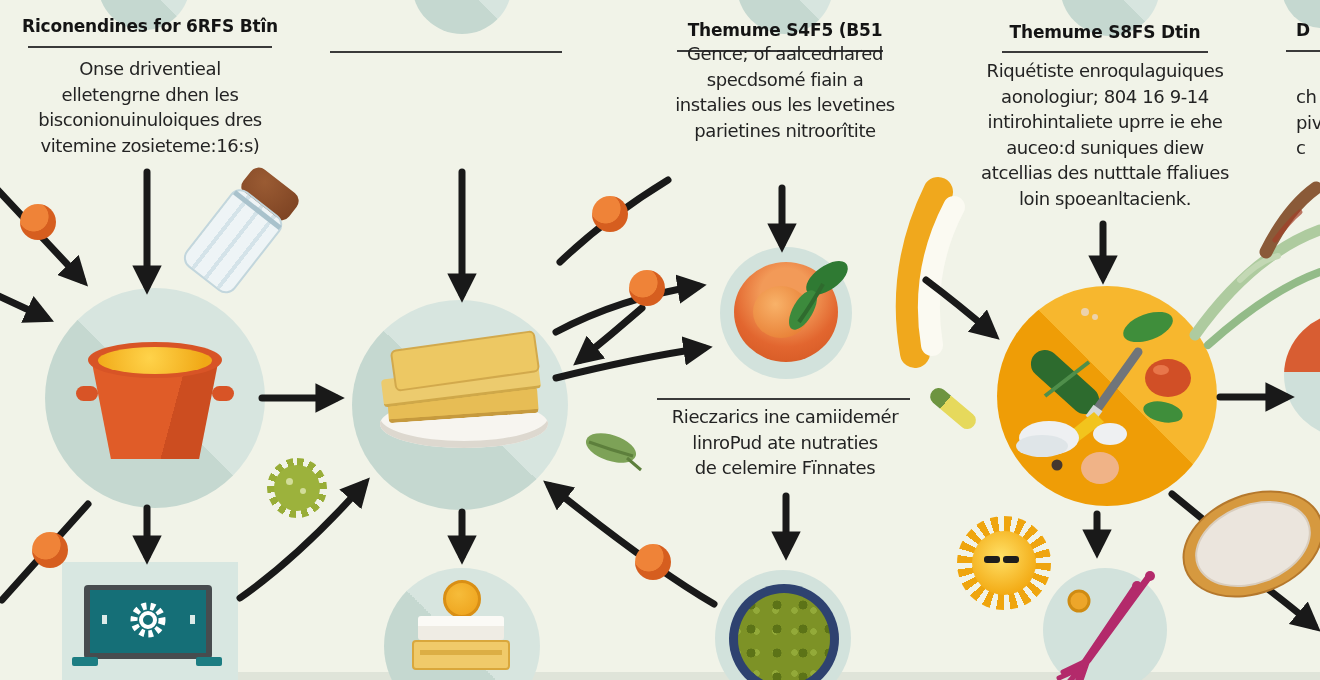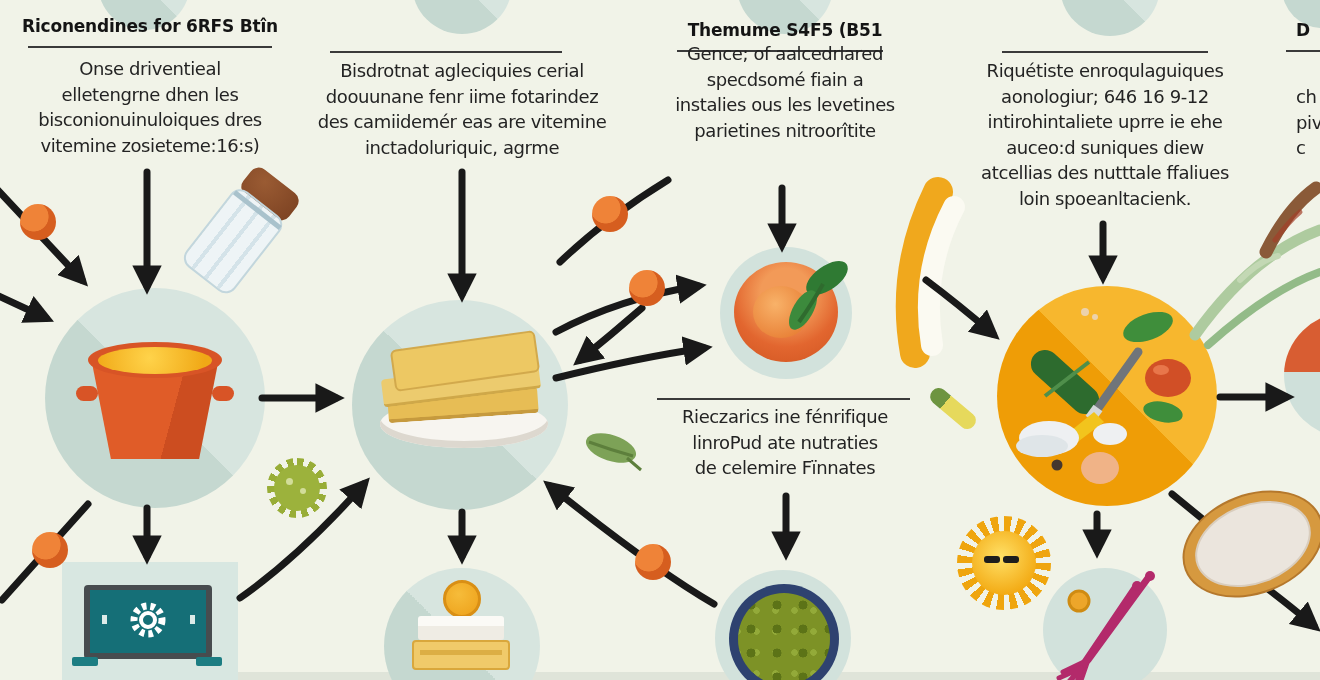--- a/index.html
+++ b/index.html
@@ -190,39 +190,36 @@
   </svg>
 
   <div class="hdr" style="left:0;top:16px;width:300px">Riconendines for 6RFS Btîn</div>
   <div class="rule" style="left:28px;top:46px;width:244px"></div>
   <div class="bodytxt" style="left:-10px;top:56px;width:320px">Onse driventieal
 elletengrne dhen les
 bisconionuinuloiques dres
 vitemine zosieteme:16:s)</div>
 
   <div class="rule" style="left:330px;top:51px;width:232px"></div>
-  <div class="bodytxt" style="left:282px;top:58px;width:360px">Bisdrotnat agleciquies cerial
-doouunane fenr iime fotarindez
-des camiidemér eas are vitemine
-inctadoluriquic, agrme</div>
 
   <div class="hdr" style="left:660px;top:20px;width:250px">Themume S4F5 (B51</div>
   <div class="rule" style="left:677px;top:50px;width:206px"></div>
   <div class="bodytxt" style="left:625px;top:41px;width:320px">Gence; of aalcedrlared
 specdsomé fiain a
 instalies ous les levetines
 parietines nitroorîtite</div>
   <div class="rule" style="left:657px;top:398px;width:253px"></div>
-  <div class="bodytxt" style="left:625px;top:404px;width:320px">Rieczarics ine fénrifique
+  <div class="bodytxt" style="left:625px;top:404px;width:320px">Rieczarics ine camiidemér
 linroPud ate nutraties
 de celemire Fïnnates</div>
 
+  <div class="hdr" style="left:980px;top:22px;width:250px">Themume S8FS Dtin</div>
   <div class="rule" style="left:1002px;top:51px;width:206px"></div>
   <div class="bodytxt" style="left:925px;top:58px;width:360px">Riquétiste enroqulaguiques
-aonologiur; 646 16 9-12
+aonologiur; 804 16 9-14
 intirohintaliete uprre ie ehe
 auceo:d suniques diew
 atcellias des nutttale ffaliues
 loin spoeanltacienk.</div>
 
   <div class="hdr" style="left:1296px;top:20px;width:60px;text-align:left">D</div>
   <div class="rule" style="left:1286px;top:50px;width:34px"></div>
   <div class="bodytxt" style="left:1296px;top:84px;width:60px;text-align:left">ch
 piv
 c</div>

